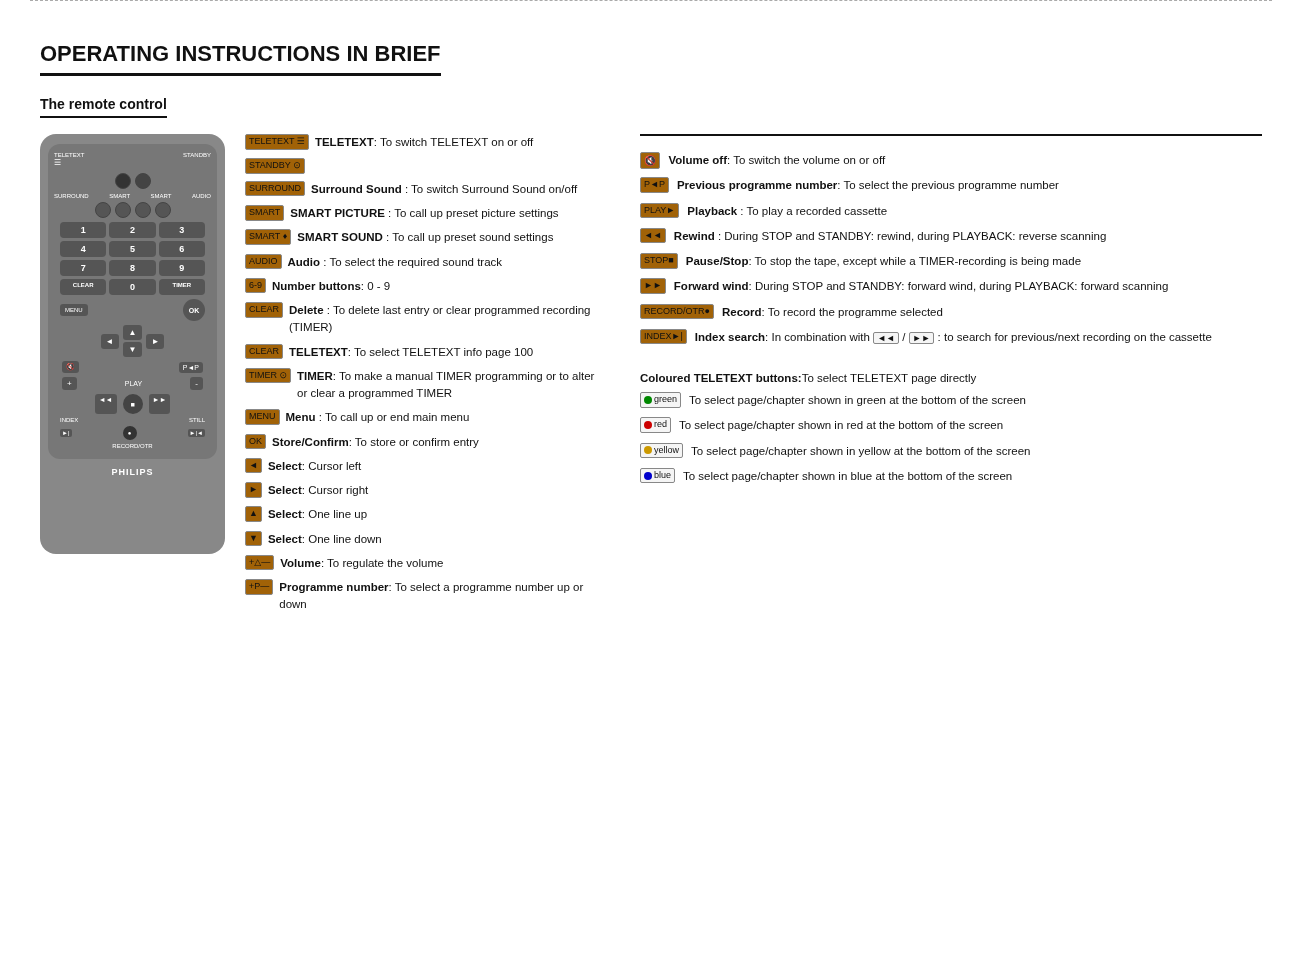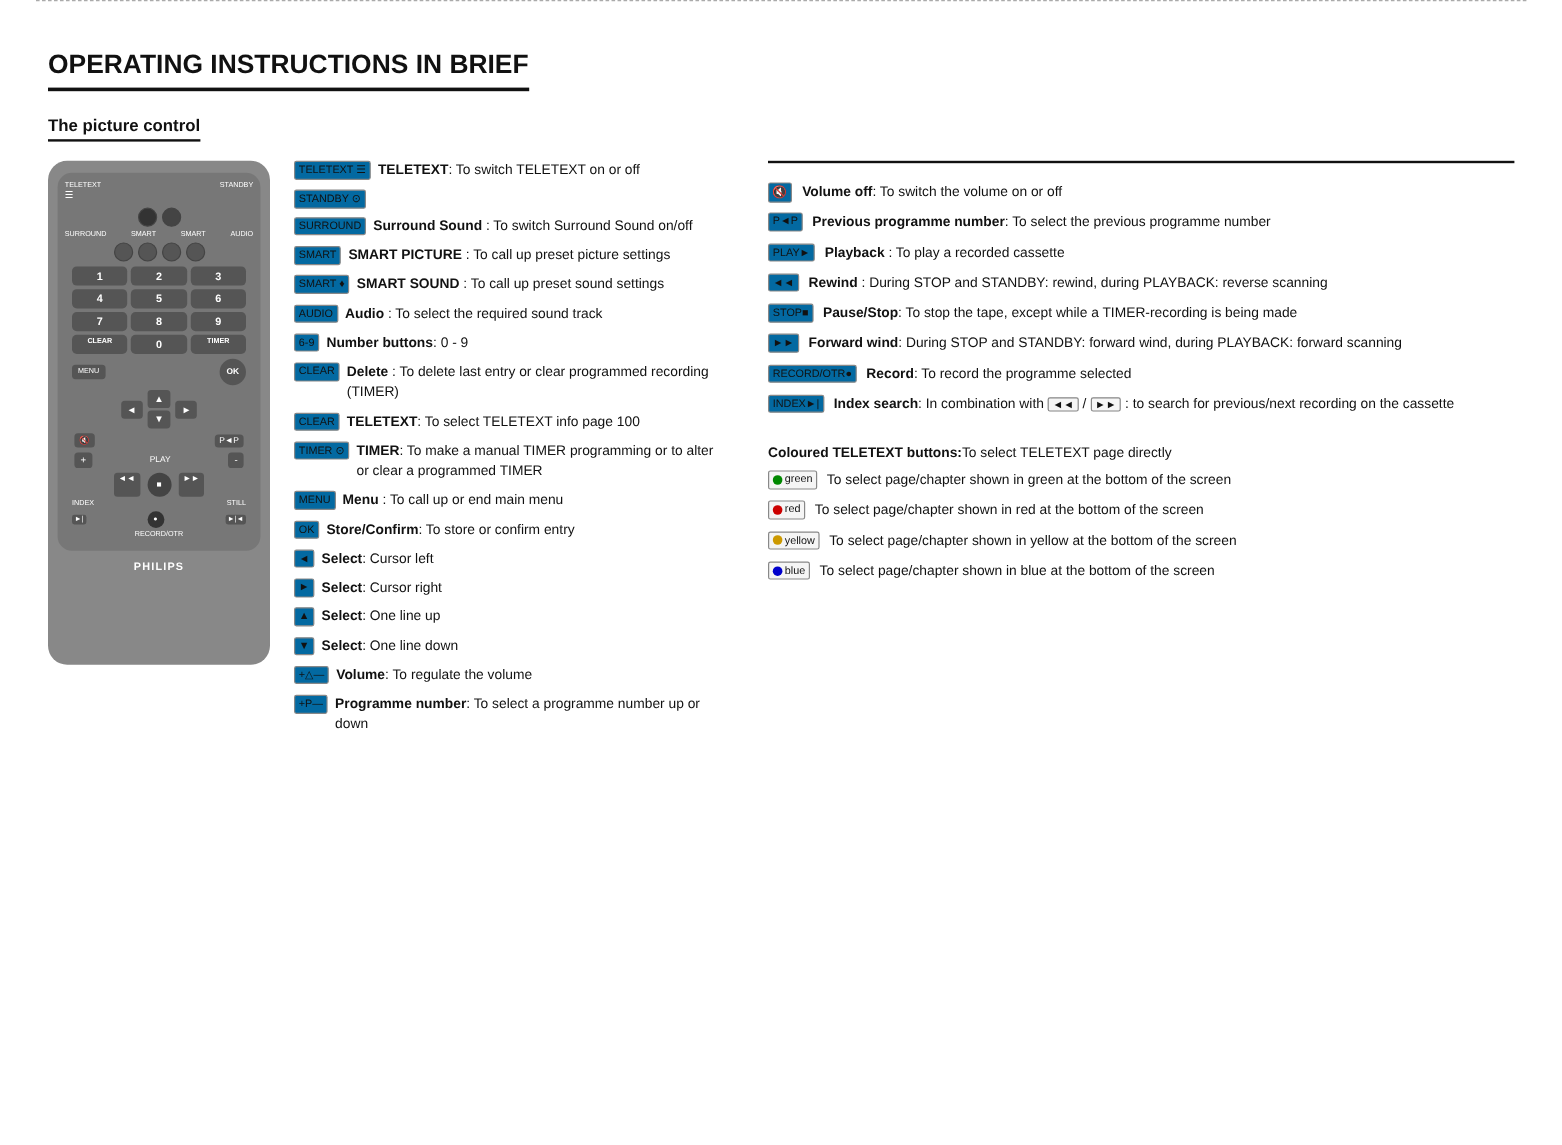--- a/index.html
+++ b/index.html
@@ -210,21 +210,21 @@
     }
 
     .instructions-list li {
       display: flex;
       gap: 6px;
       margin-bottom: 7px;
       align-items: flex-start;
     }
 
     .btn-label {
-      background: #0369a1;
+      background: #a16207;
       border: 1px solid #888;
       border-radius: 2px;
       font-size: 9px;
       padding: 0 3px;
       white-space: nowrap;
       flex-shrink: 0;
       font-weight: normal;
       font-family: Arial, sans-serif;
     }
 
@@ -294,21 +294,21 @@
 </head>
 <body>
 
 <div class="top-dotted-line"></div>
 
 <div class="page-content">
   <div class="main-title">OPERATING INSTRUCTIONS IN BRIEF</div>
 
   <br>
 
-  <div class="section-title">The picture control</div>
+  <div class="section-title">The remote control</div>
 
   <div class="two-col">
 
     <div class="left-col">
       <div class="remote-area">
 
         <div class="remote-img">
           <div class="remote-inner">
             <div class="remote-top-section">
               <div style="font-size:6px;color:#fff;">TELETEXT<br><span style="font-size:8px;">☰</span></div>

